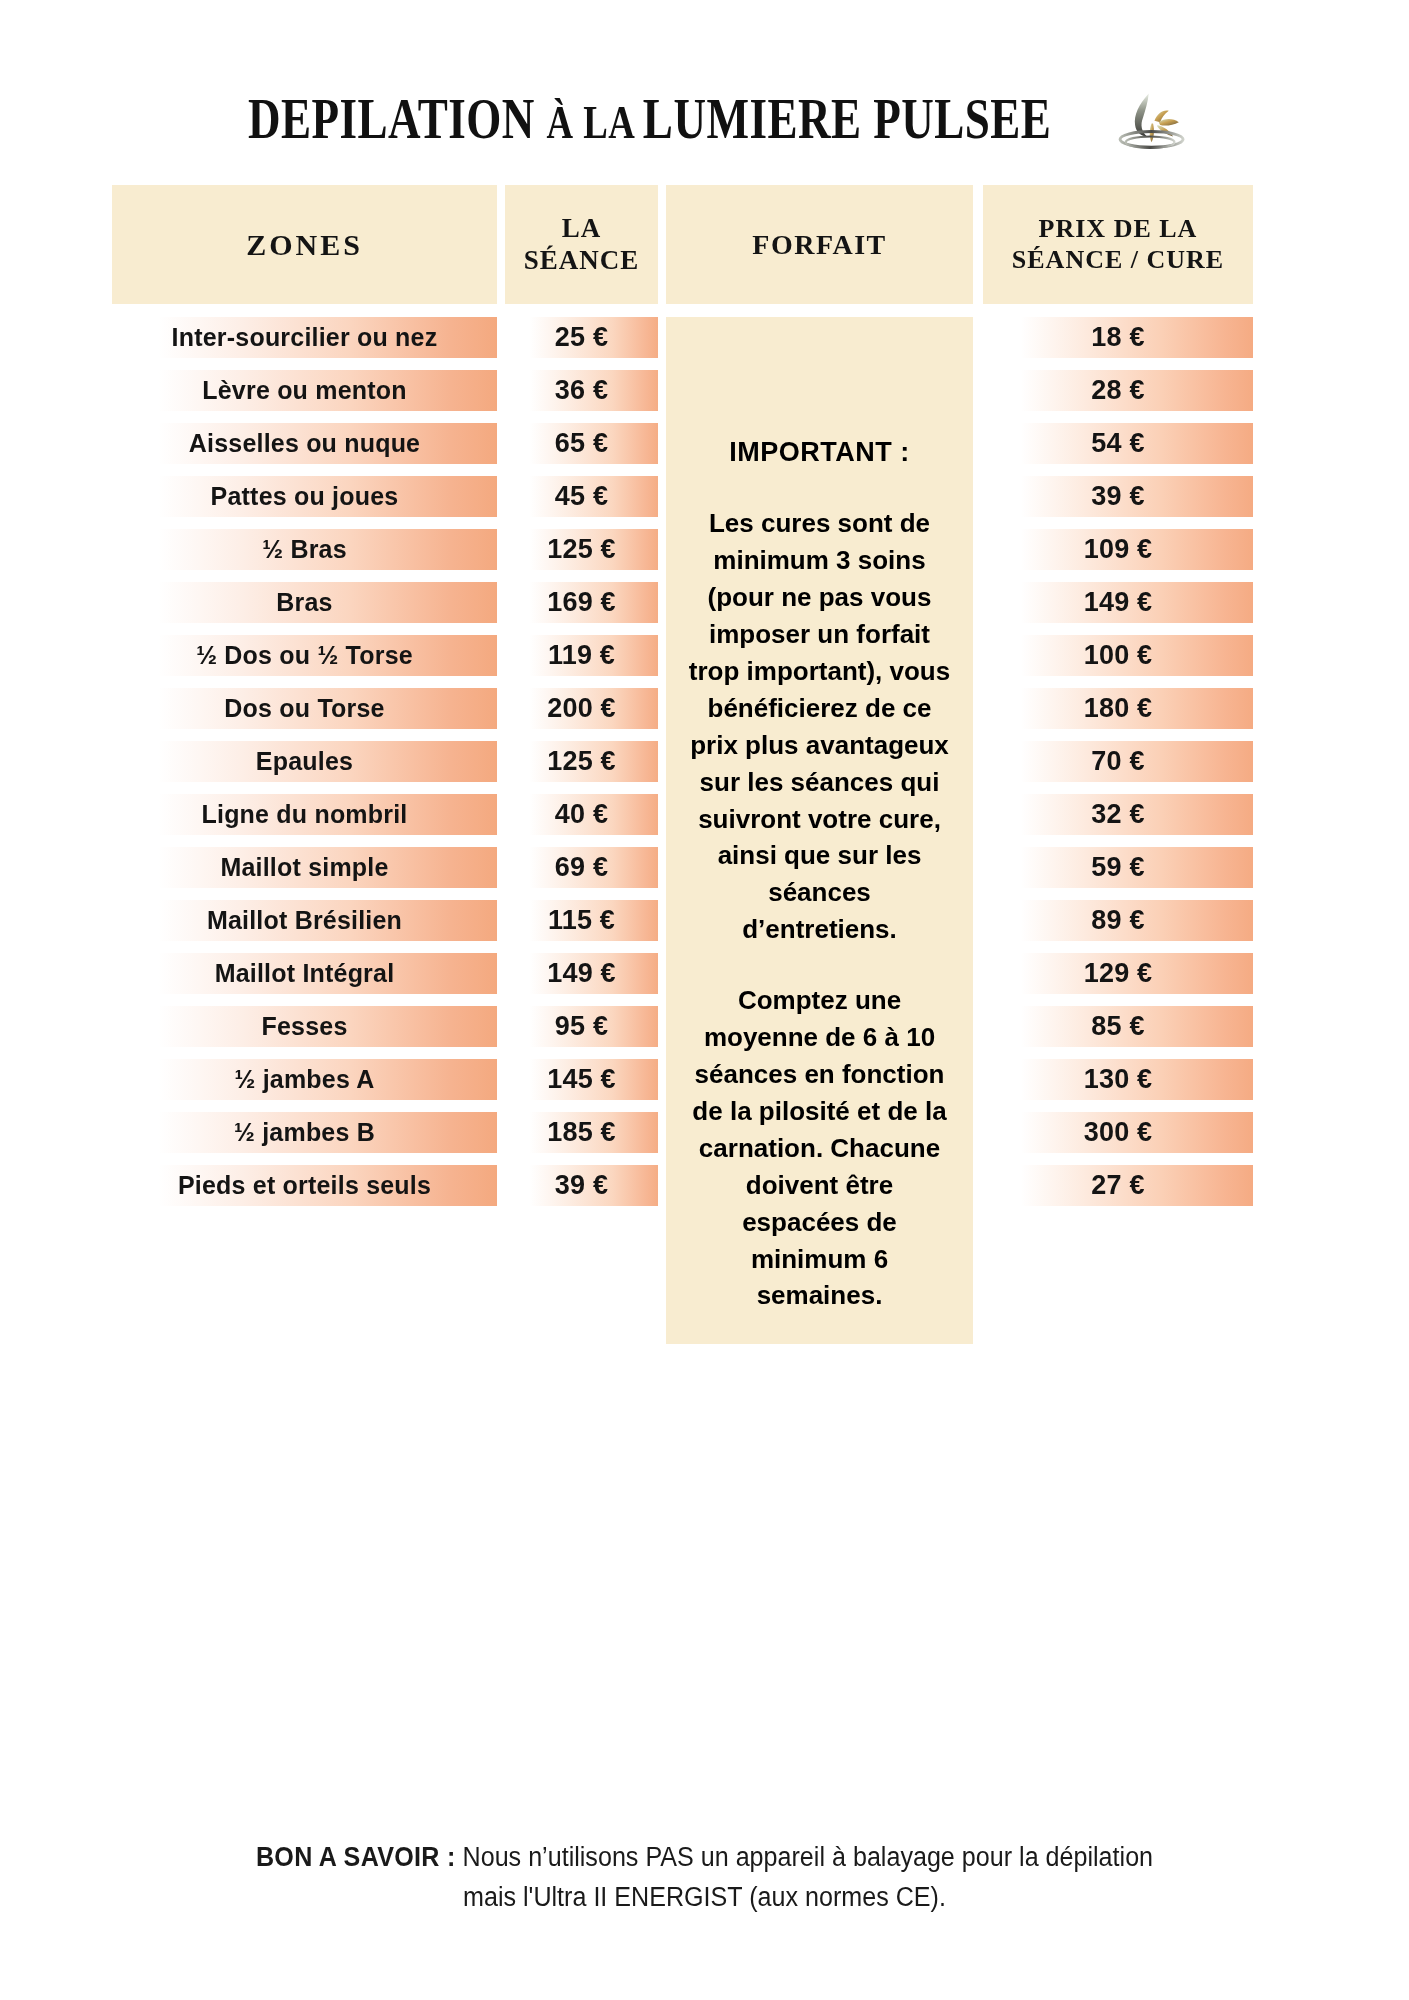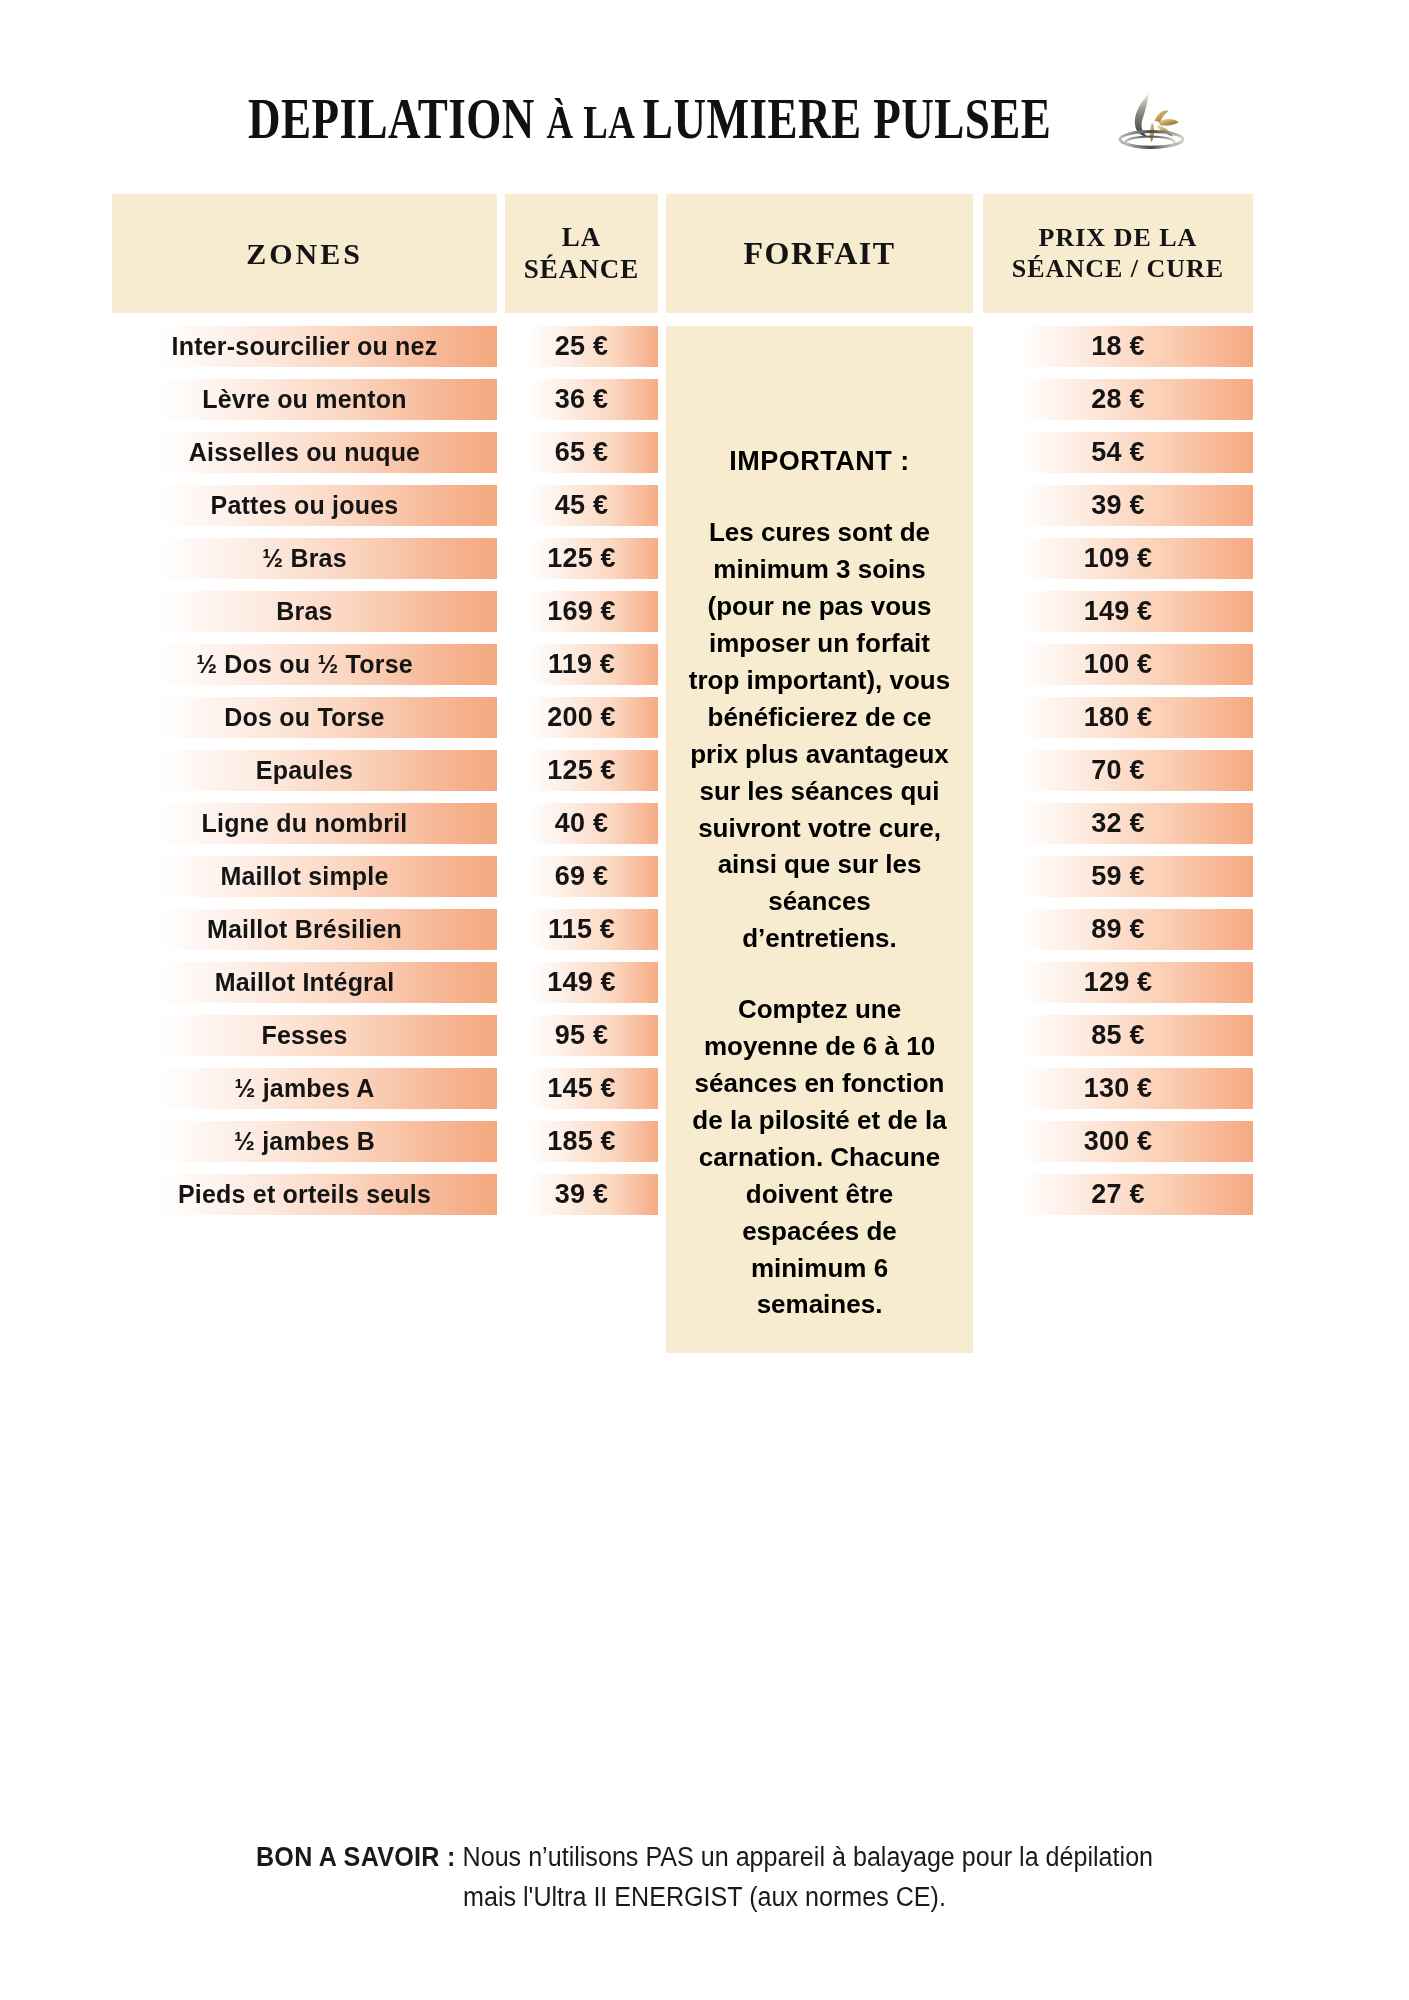--- a/index.html
+++ b/index.html
@@ -49,21 +49,21 @@
     height: 62px;
     flex: 0 0 auto;
     margin-left: 6px;
     margin-top: 4px;
   }
 
   
   .table-wrap {
     position: absolute;
     left: 112px;
-    top: 194px;
+    top: 185px;
     width: 1185px;
   }
 
   .grid {
     display: grid;
     grid-template-columns: 385px 8px 153px 8px 307px 10px 270px;
     grid-template-rows: auto;
   }
 
   
@@ -75,21 +75,21 @@
     text-align: center;
     height: 119px;
     font-family: "Liberation Serif", "DejaVu Serif", serif;
     font-weight: 700;
     color: #141414;
     line-height: 1.18;
     letter-spacing: 1px;
   }
   .hdr-zones { font-size: 30px; letter-spacing: 3px; }
   .hdr-seance { font-size: 27px; }
-  .hdr-forfait { font-size: 32px; letter-spacing: 1.5px; }
+  .hdr-forfait { font-size: 28px; letter-spacing: 1.5px; }
   .hdr-prix { font-size: 26px; }
   .gap { background: #ffffff; }
 
   
   .body-area {
     position: relative;
     margin-top: 13px;
   }
   .body-grid {
     display: grid;

